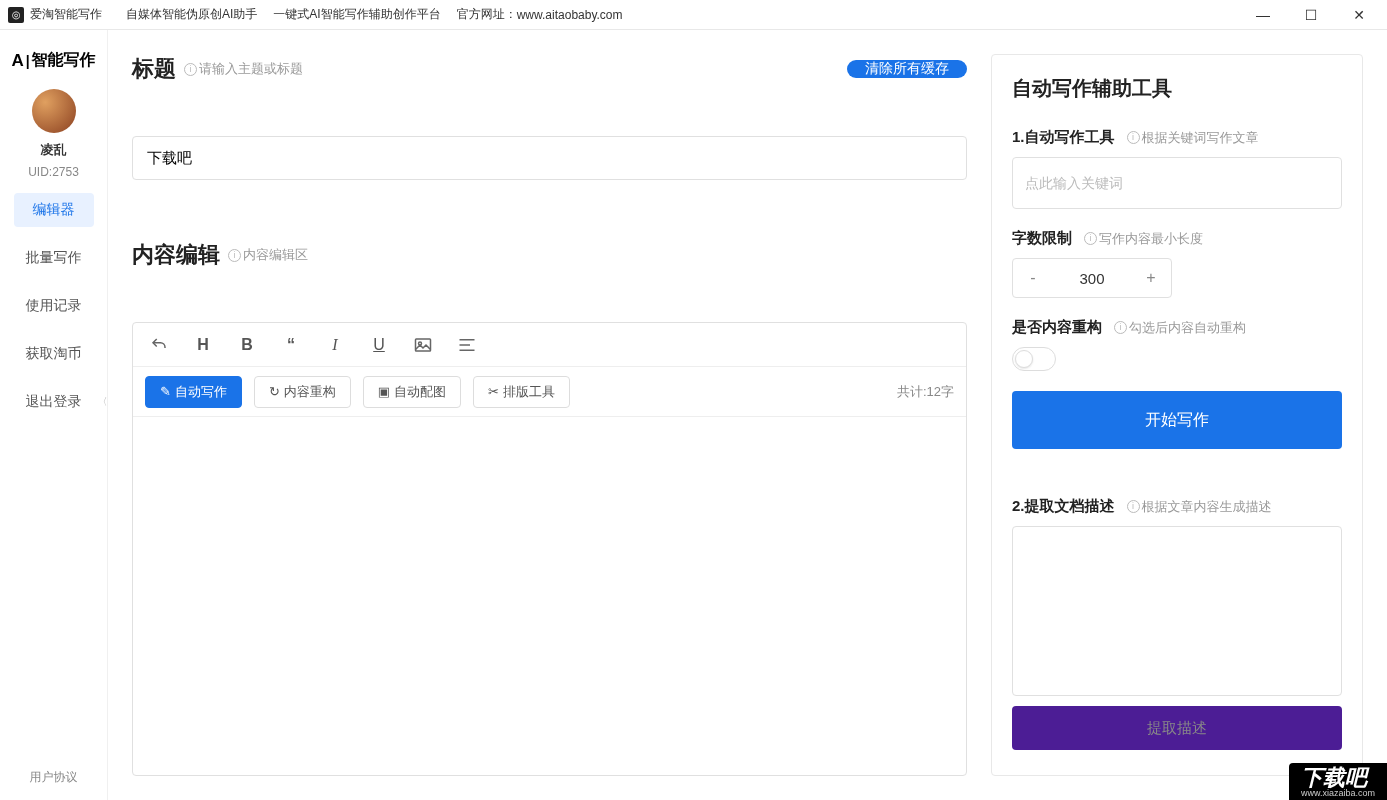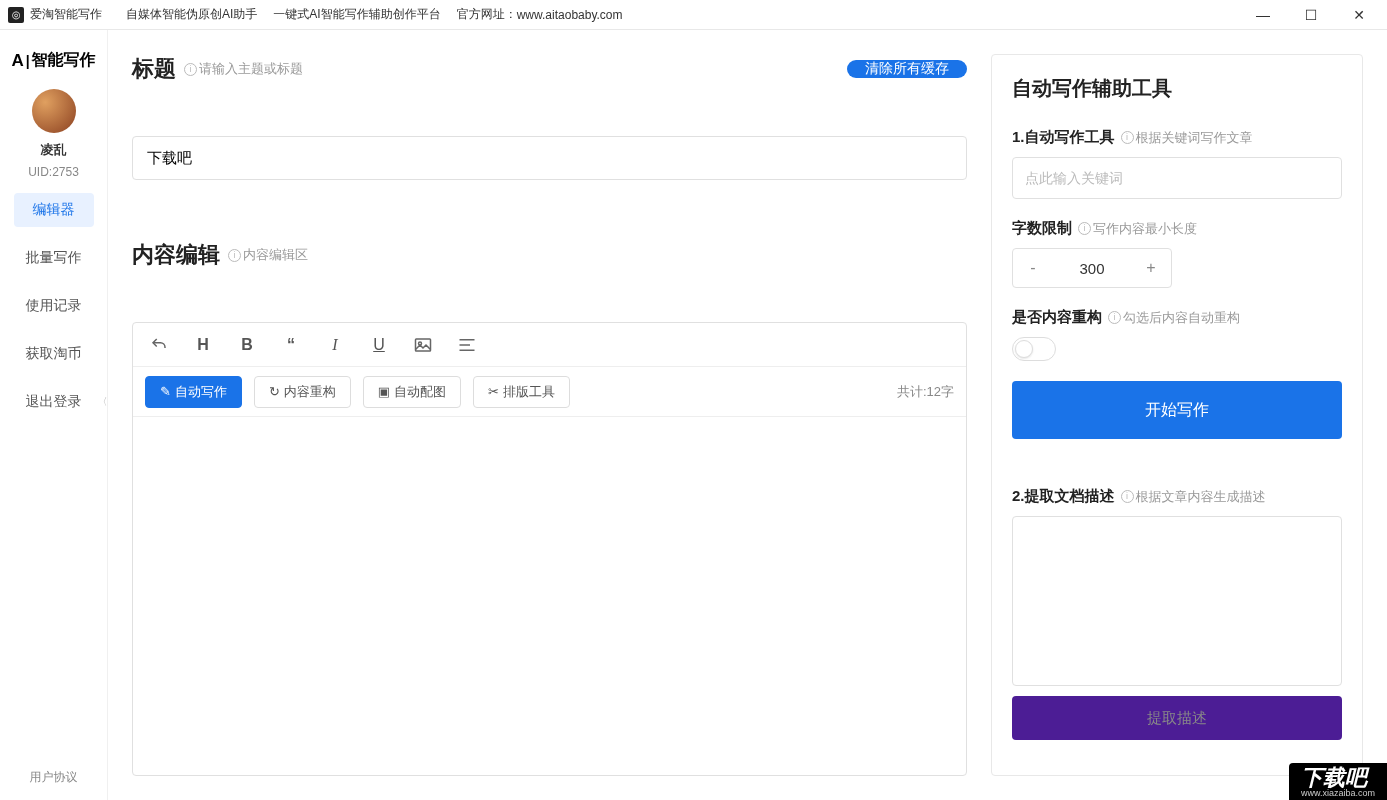--- a/index.html
+++ b/index.html
@@ -51,23 +51,23 @@
 .pill-btn { border: 1px solid #ddd; background: #fff; border-radius: 4px; padding: 6px 14px; font-size: 13px; color: #555; cursor: pointer; display: inline-flex; align-items: center; gap: 4px; }
 .pill-btn.primary { background: #1a73e8; color: #fff; border-color: #1a73e8; }
 .word-count { margin-left: auto; font-size: 13px; color: #888; }
 .editor-content { flex: 1; border: 1px solid #d02a2a; padding: 14px; font-size: 14px; color: #333; line-height: 1.6; overflow: auto; margin: 0; }
 .editor-content .cursor { border-right: 1px solid #333; }
 
 
 .right-panel { width: 372px; border: 1px solid #e8e8e8; border-radius: 4px; padding: 20px; display: flex; flex-direction: column; gap: 20px; overflow-y: auto; }
 .panel-title { font-size: 20px; font-weight: 600; color: #222; margin-bottom: 6px; }
 .sub-section { display: flex; flex-direction: column; gap: 10px; }
-.sub-header { display: flex; align-items: center; gap: 6px; }
+.sub-header { display: flex; align-items: center; gap: 12px; }
 .sub-title { font-size: 15px; font-weight: 600; color: #222; }
-.text-input { width: 100%; height: 42px; border: 1px solid #e0e0e0; border-radius: 4px; padding: 0 12px; font-size: 14px; outline: none; }
+.text-input { width: 100%; height: 52px; border: 1px solid #e0e0e0; border-radius: 4px; padding: 0 12px; font-size: 14px; outline: none; }
 .text-input::placeholder { color: #bbb; }
 .number-stepper { display: flex; align-items: center; border: 1px solid #e0e0e0; border-radius: 4px; width: 160px; height: 40px; }
 .step-btn { width: 40px; height: 100%; display: flex; align-items: center; justify-content: center; cursor: pointer; color: #888; font-size: 16px;}
 .step-val { flex: 1; text-align: center; font-size: 15px; color: #333; }
 .toggle { width: 44px; height: 24px; border: 1px solid #ddd; border-radius: 12px; position: relative; background: #fff; cursor: pointer; }
 .toggle .knob { width: 18px; height: 18px; border-radius: 50%; background: #fff; border: 1px solid #ddd; position: absolute; top: 2px; left: 2px; box-shadow: 0 1px 2px rgba(0,0,0,0.1); }
 .full-btn { width: 100%; height: 58px; background: #1a73e8; color: #fff; border: none; border-radius: 4px; font-size: 16px; cursor: pointer; }
 .desc-area { width: 100%; height: 170px; border: 1px solid #e0e0e0; border-radius: 4px; }
 .gray-btn { width: 100%; height: 44px; background: #4c1d95; color: #888; border: none; border-radius: 4px; font-size: 15px; cursor: pointer; }
 

